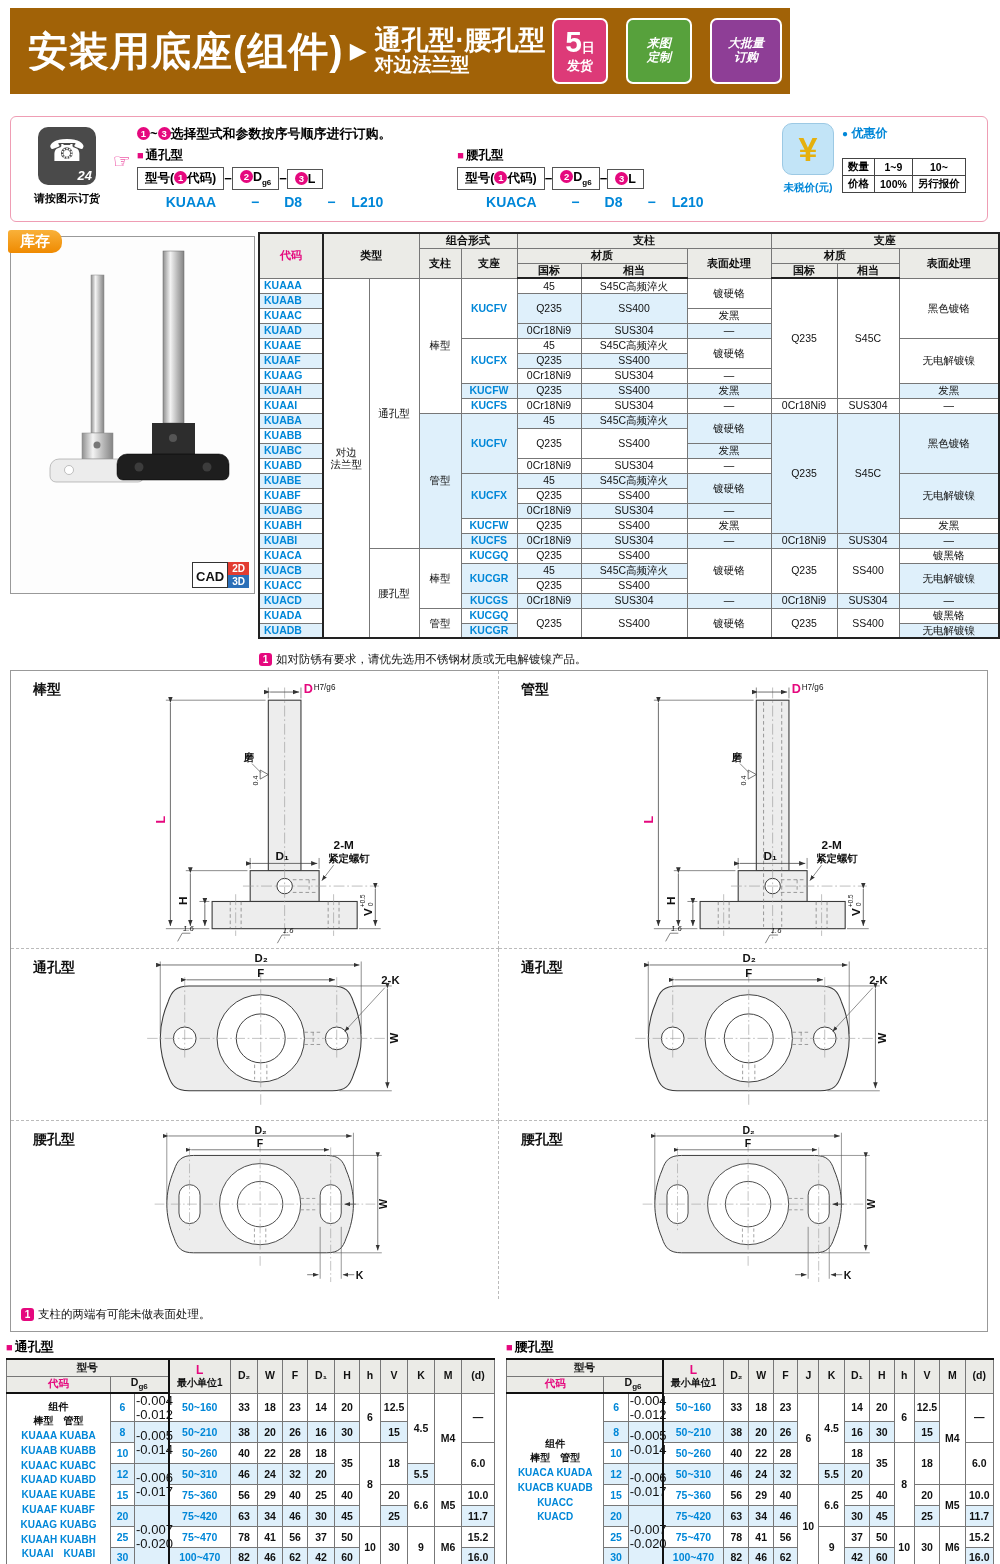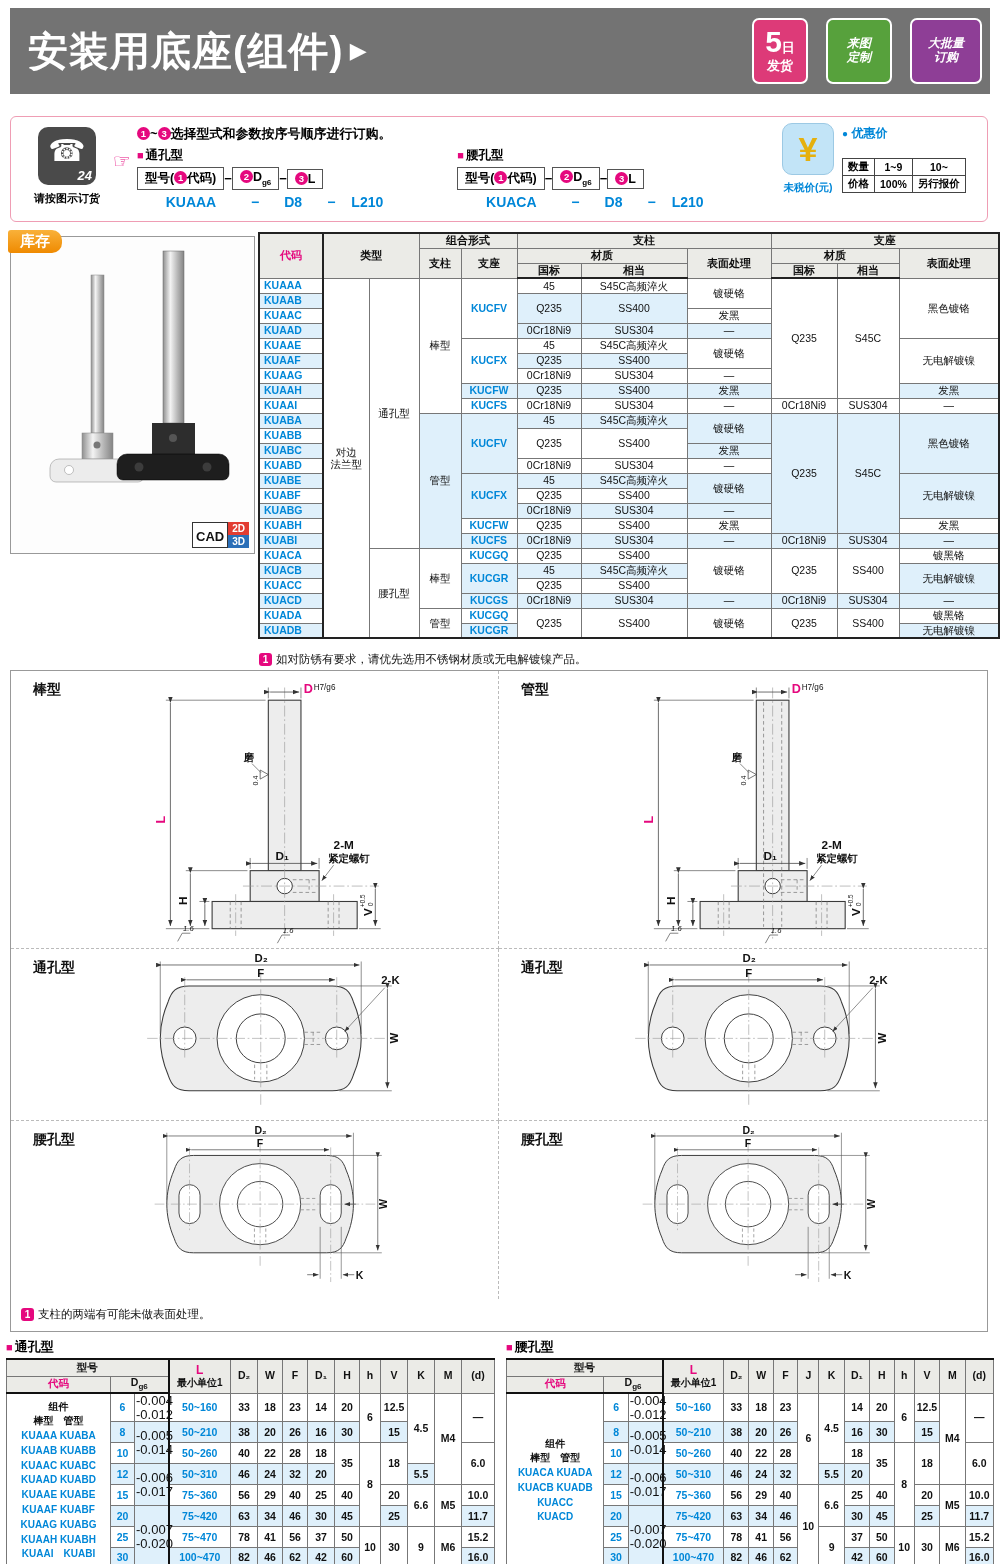--- a/index.html
+++ b/index.html
@@ -1,20 +1,20 @@
 <!DOCTYPE html>
 <html><head>
 <meta charset="utf-8">
 <style>
   * { box-sizing:border-box; margin:0; padding:0; }
   html,body { width:1000px; height:1564px; background:#fff; font-family:"Liberation Sans","DejaVu Sans",sans-serif; position:relative; }
 
   
-  .top-header { position:absolute; left:10px; top:8px; width:980px; height:86px;
-    background:#737373; display:flex; align-items:center; padding:0 8px 0 18px; }
+  .top-header { position:absolute; left:10px; top:8px; width:780px; height:86px;
+    background:#a16207; display:flex; align-items:center; padding:0 8px 0 18px; }
   .th-title { color:#fff; font-size:40px; font-weight:bold; letter-spacing:1px; }
   .th-arrow { color:#fff; font-size:22px; margin:0 8px 0 6px; }
   .th-subs { display:flex; flex-direction:column; line-height:1.1; }
   .th-sub1 { color:#fff; font-size:27px; font-weight:bold; }
   .th-sub2 { color:#fff; font-size:19px; font-weight:bold; }
   .th-badges { margin-left:auto; display:flex; gap:18px; }
   .badge { border:2px solid #fff; border-radius:7px; color:#fff; text-align:center;
     display:flex; flex-direction:column; justify-content:center; padding:3px 6px; height:66px; }
   .b-pink { background:#dd3a78; width:56px; }
   .b-green { background:#57a13c; width:66px; }
@@ -53,21 +53,21 @@
   .yen-sq { width:52px; height:52px; background:#c2e4f7; border:1px solid #9cc9e4; border-radius:10px;
     font-size:34px; font-weight:bold; color:#e5b00e; line-height:50px; }
   .yen-note { color:#0087d8; font-size:10.5px; font-weight:bold; margin-top:6px; }
   .sale-col { padding-top:2px; }
   .sale-title { color:#0087d8; font-size:12px; font-weight:bold; margin-bottom:16px; }
   .sale-title .dot { font-size:10px; }
   .ptable { border-collapse:collapse; font-size:10.5px; }
   .ptable td { border:1px solid #444; padding:1px 5px; text-align:center; font-weight:bold; }
 
   
-  .photo-box { position:absolute; left:10px; top:236px; width:245px; height:318px; border:1px solid #999; background:#fdfdfd; }
+  .photo-box { position:absolute; left:10px; top:236px; width:245px; height:358px; border:1px solid #999; background:#fdfdfd; }
   .stock-badge { position:absolute; left:-3px; top:-7px; background:linear-gradient(#f9b13a,#ef8a00);
     color:#fff; font-size:15px; font-weight:bold; padding:2px 12px; border-radius:3px 10px 10px 3px; }
   .cad-badge { position:absolute; right:5px; bottom:5px; display:flex; align-items:stretch; }
   .cad-txt { border:1px solid #333; background:#fff; color:#111; font-weight:bold; font-size:13px; padding:6px 3px 0 3px; }
   .cad-dd { display:flex; flex-direction:column; }
   .cad-2d { background:#e23c32; color:#fff; font-size:10px; font-weight:bold; padding:1px 4px; }
   .cad-3d { background:#2b6fb8; color:#fff; font-size:10px; font-weight:bold; padding:1px 4px; }
 
   
   .mt-wrap { position:absolute; left:258px; top:232px; width:740px; }
@@ -139,20 +139,24 @@
   .dim-table th .lsml { font-size:10px; }
   .dim-table th.mag { color:#e5087e; }
   .dim-table th sub, .fmt-box sub { font-size:8px; }
 </style>
 </head>
 <body>
 
 <div class="top-header">
   <span class="th-title">安装用底座(组件)</span>
   <span class="th-arrow">▶</span>
+  <span class="th-subs">
+    <span class="th-sub1">通孔型·腰孔型</span>
+    <span class="th-sub2">对边法兰型</span>
+  </span>
   <span class="th-badges">
     <span class="badge b-pink">
       <span><span class="big">5</span><span class="sm">日</span></span>
       <span class="sm">发货</span>
     </span>
     <span class="badge b-green">
       <span class="l">来图</span>
       <span class="l">定制</span>
     </span>
     <span class="badge b-purple">

